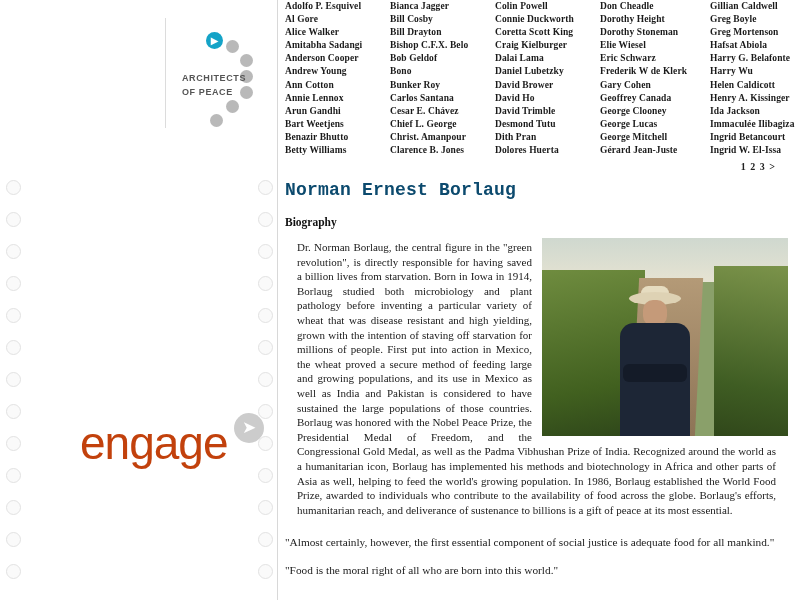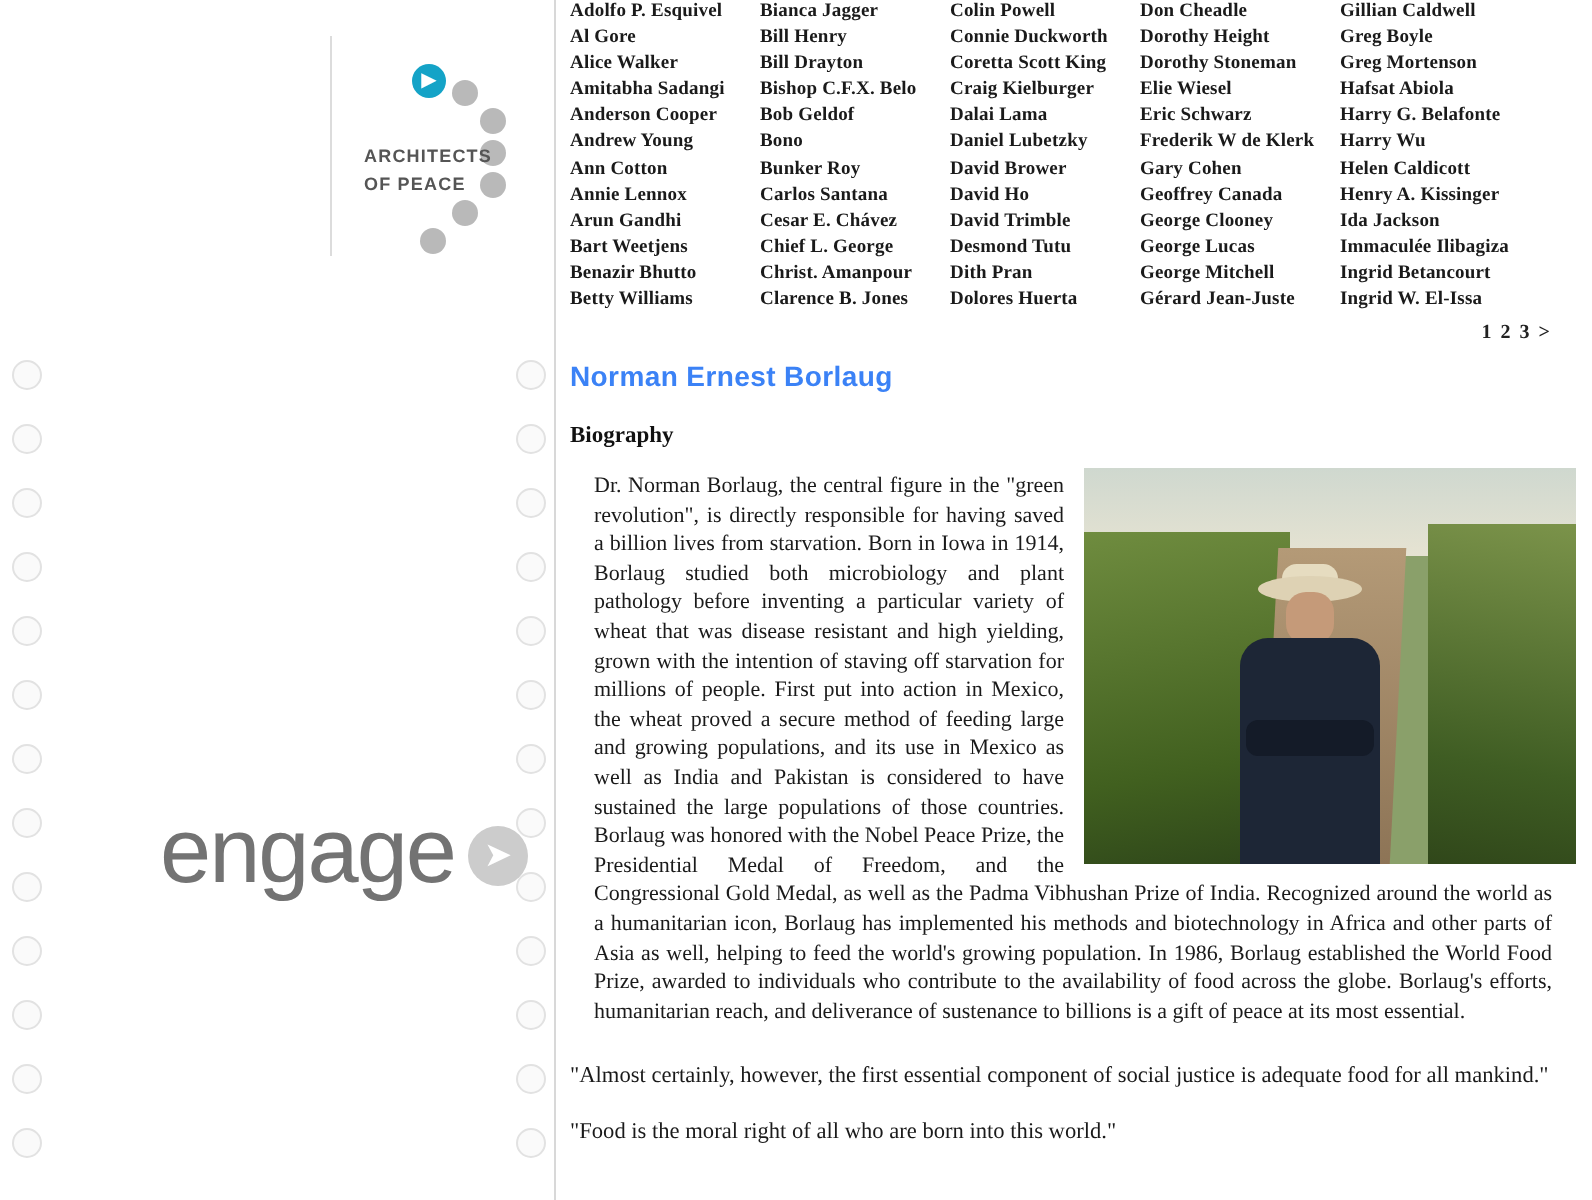--- a/index.html
+++ b/index.html
@@ -134,24 +134,24 @@
     height: 13px;
     border-radius: 50%;
     border: 1px solid #e2e2e2;
     background: #fafafa;
   }
 
   
   #engage {
     position: absolute;
     left: 80px;
-    top: 398px;
+    top: 416px;
     font-family: "Liberation Sans", sans-serif;
     font-size: 46px;
-    color: #737373;
+    color: #c2410c;
     letter-spacing: -1px;
   }
   #engage-arrow {
     position: absolute;
     left: 234px;
     top: 413px;
     width: 30px;
     height: 30px;
     border-radius: 50%;
     background: #cccccc;
@@ -164,21 +164,21 @@
 
   
   #name-index {
     position: absolute;
     left: 285px;
     top: 0;
     width: 500px;
   }
   #name-columns {
     display: flex;
-    gap: 0;
+    gap: 10px;
   }
   .name-col {
     width: 95px;
     flex: 0 0 95px;
   }
   .name-col.wide { width: 100px; flex: 0 0 100px; }
   .name-entry {
     display: block;
     font-family: "Liberation Serif", serif;
     font-size: 9.5px;
@@ -203,24 +203,24 @@
   #pager .pg { cursor: pointer; }
 
   
   #article {
     position: absolute;
     left: 285px;
     top: 180px;
     width: 503px;
   }
   #article-title {
-    font-family: Liberation Sans, sans-serif;
-    font-size: 14px;
+    font-family: Liberation Mono, monospace;
+    font-size: 18px;
     font-weight: bold;
-    color: #3b82f6;
+    color: #0c4a6e;
     margin: 0 0 16px 0;
     letter-spacing: 0.2px;
   }
   .section-head {
     font-family: "Liberation Serif", serif;
     font-size: 11.5px;
     font-weight: bold;
     color: #111111;
     margin: 0 0 8px 0;
   }
@@ -364,21 +364,21 @@
       <a class="name-entry">Ann Cotton</a>
       <a class="name-entry">Annie Lennox</a>
       <a class="name-entry">Arun Gandhi</a>
       <a class="name-entry">Bart Weetjens</a>
       <a class="name-entry">Benazir Bhutto</a>
       <a class="name-entry">Betty Williams</a>
     </div>
 
     <div class="name-col">
       <a class="name-entry">Bianca Jagger</a>
-      <a class="name-entry">Bill Henry</a>
+      <a class="name-entry">Bill Cosby</a>
       <a class="name-entry">Bill Drayton</a>
       <a class="name-entry">Bishop C.F.X. Belo</a>
       <a class="name-entry">Bob Geldof</a>
       <a class="name-entry">Bono</a>
       <a class="name-entry">Bunker Roy</a>
       <a class="name-entry">Carlos Santana</a>
       <a class="name-entry">Cesar E. Chávez</a>
       <a class="name-entry">Chief L. George</a>
       <a class="name-entry">Christ. Amanpour</a>
       <a class="name-entry">Clarence B. Jones</a>

